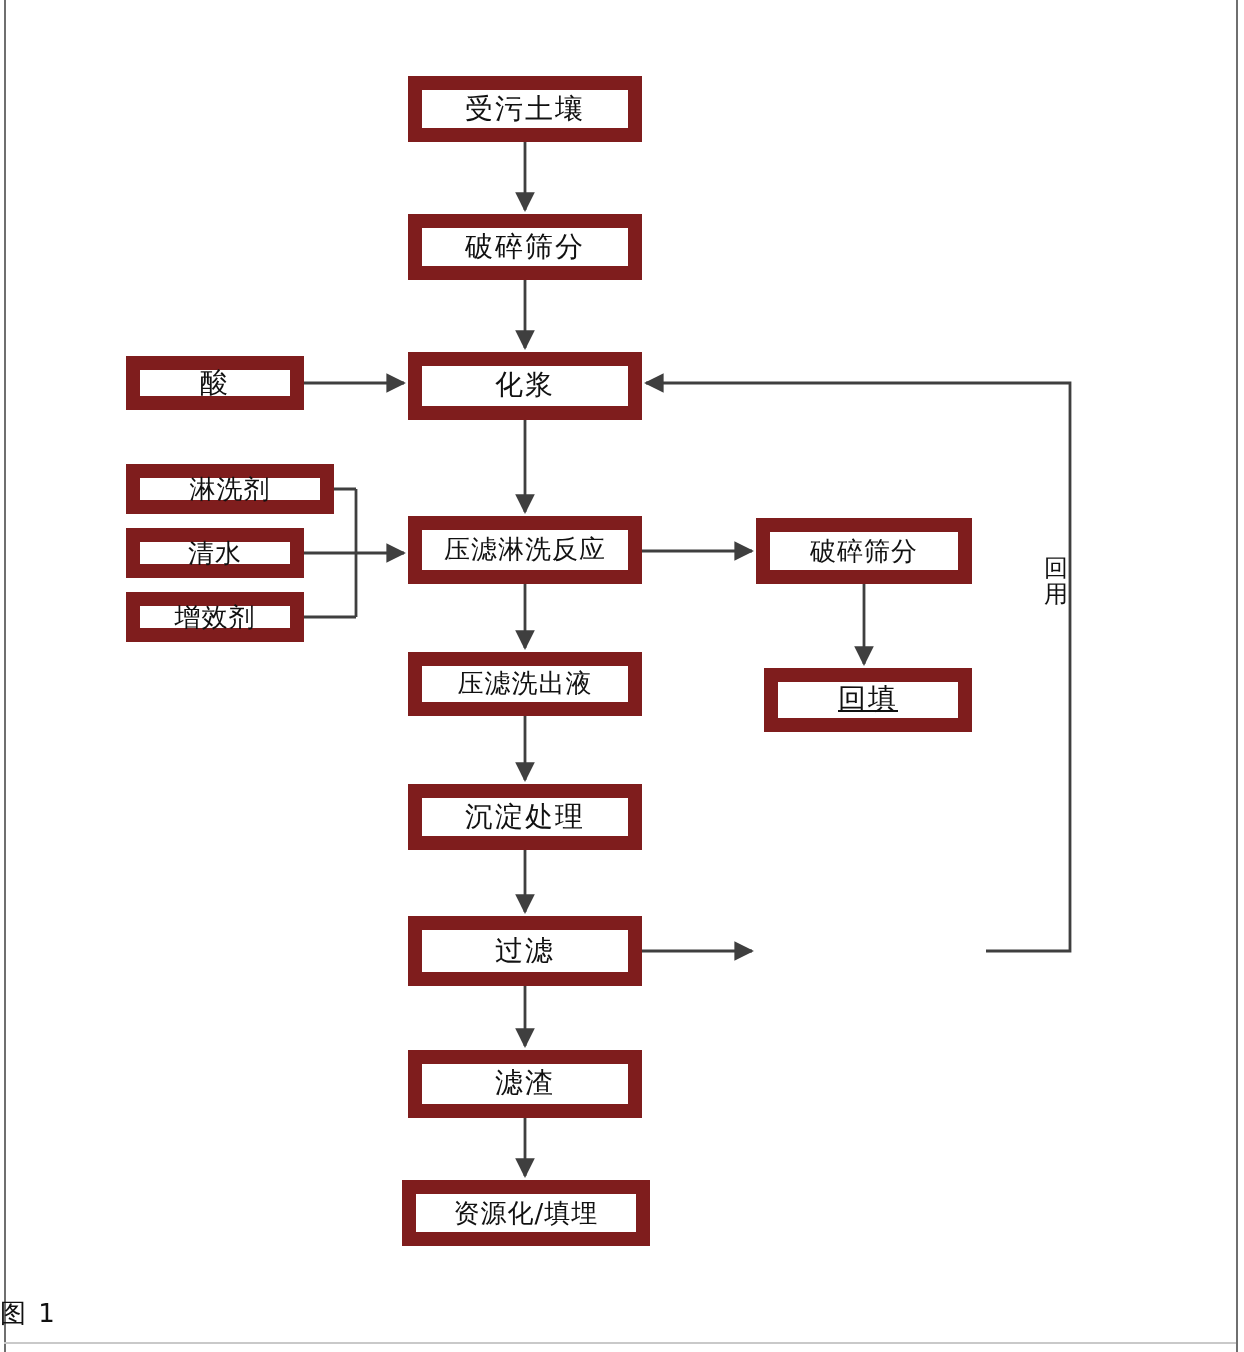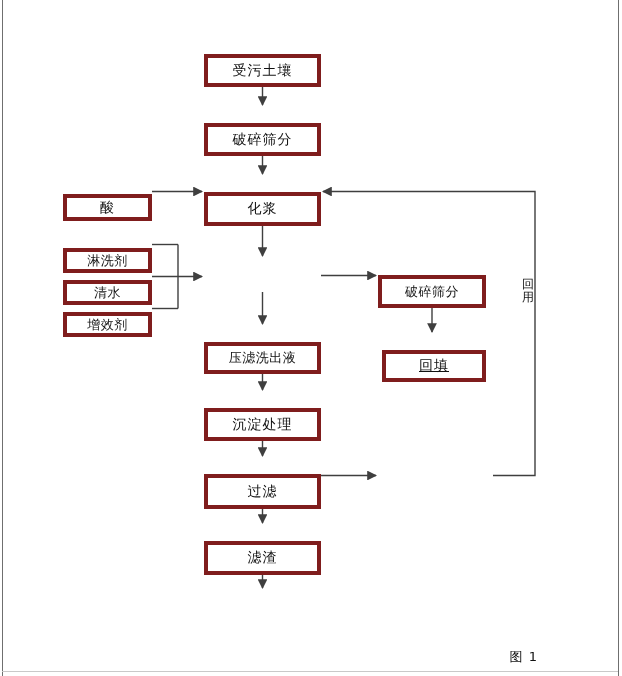--- a/index.html
+++ b/index.html
@@ -41,51 +41,50 @@
     left: 0;
     top: 0;
     width: 622px;
     height: 676px;
     pointer-events: none;
   }
 
   .node {
     position: absolute;
     box-sizing: border-box;
-    border: 4px solid #7f1d1d;
+    border: 7px solid #7f1d1d;
     background: #ffffff;
     display: flex;
     align-items: center;
     justify-content: center;
     color: #111111;
     font-size: 14px;
     letter-spacing: 1px;
     white-space: nowrap;
-    margin-top: 16px;
   }
   .node.small {
     font-size: 13px;
     letter-spacing: 0.5px;
   }
 
   .vlabel {
     position: absolute;
     font-size: 12px;
     color: #111111;
     line-height: 1.05;
     text-align: center;
     width: 14px;
     letter-spacing: 0;
   }
   .vlabel span { display: block; }
 
   .caption {
     position: absolute;
     width: 538px;
-    text-align: right;
+    text-align: left;
     font-size: 13px;
     color: #111111;
     letter-spacing: 1px;
   }
 </style>
 </head>
 <body>
 
 <div id="page">
 
@@ -143,32 +142,35 @@
   </div>
 
   <div class="node" style="left:63px; top:178px; width:89px; height:27px;">
     <span>酸</span>
   </div>
 
   <div class="node" style="left:204px; top:176px; width:117px; height:34px;">
     <span>化浆</span>
   </div>
 
-  <div class="node small" style="left:63px; top:232px; width:89px; height:25px;font-family:Liberation Mono, monospace;">
+  <div class="node small" style="left:63px; top:232px; width:104px; height:25px;font-family:Liberation Mono, monospace;">
     <span>淋洗剂</span>
   </div>
 
   <div class="node small" style="left:63px; top:264px; width:89px; height:25px;">
     <span>清水</span>
   </div>
 
   <div class="node small" style="left:63px; top:296px; width:89px; height:25px;">
     <span>增效剂</span>
   </div>
 
+  <div class="node small" style="left:204px; top:258px; width:117px; height:34px;">
+    <span>压滤淋洗反应</span>
+  </div>
 
   <div class="node small" style="left:378px; top:259px; width:108px; height:33px;">
     <span>破碎筛分</span>
   </div>
 
   <div class="node small" style="left:204px; top:326px; width:117px; height:32px;">
     <span>压滤洗出液</span>
   </div>
 
   <div class="node" style="left:382px; top:334px; width:104px; height:32px;text-decoration:underline;">
@@ -181,20 +183,23 @@
 
   <div class="node" style="left:204px; top:458px; width:117px; height:35px;">
     <span>过滤</span>
   </div>
 
 
   <div class="node" style="left:204px; top:525px; width:117px; height:34px;">
     <span>滤渣</span>
   </div>
 
+  <div class="node small" style="left:201px; top:590px; width:124px; height:33px;">
+    <span>资源化/填埋</span>
+  </div>
 
   <div class="vlabel" style="left:521px; top:278px;">
     <span>回</span>
     <span>用</span>
   </div>
 
   <div class="caption" style="left:0px; top:648px;">图 1</div>
 
 </div>
 

